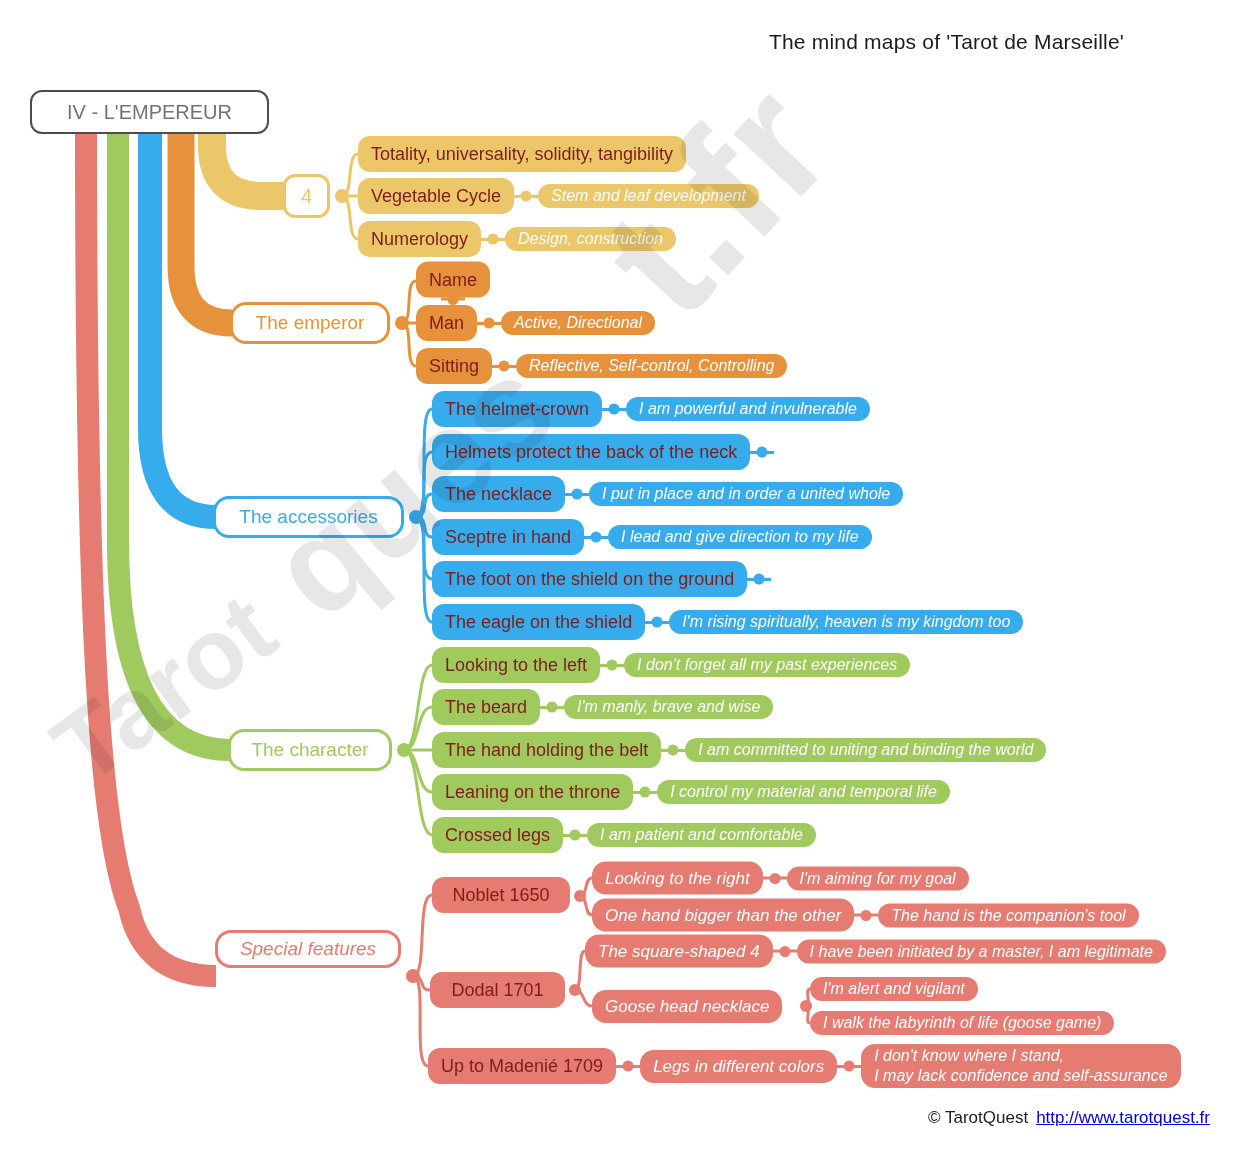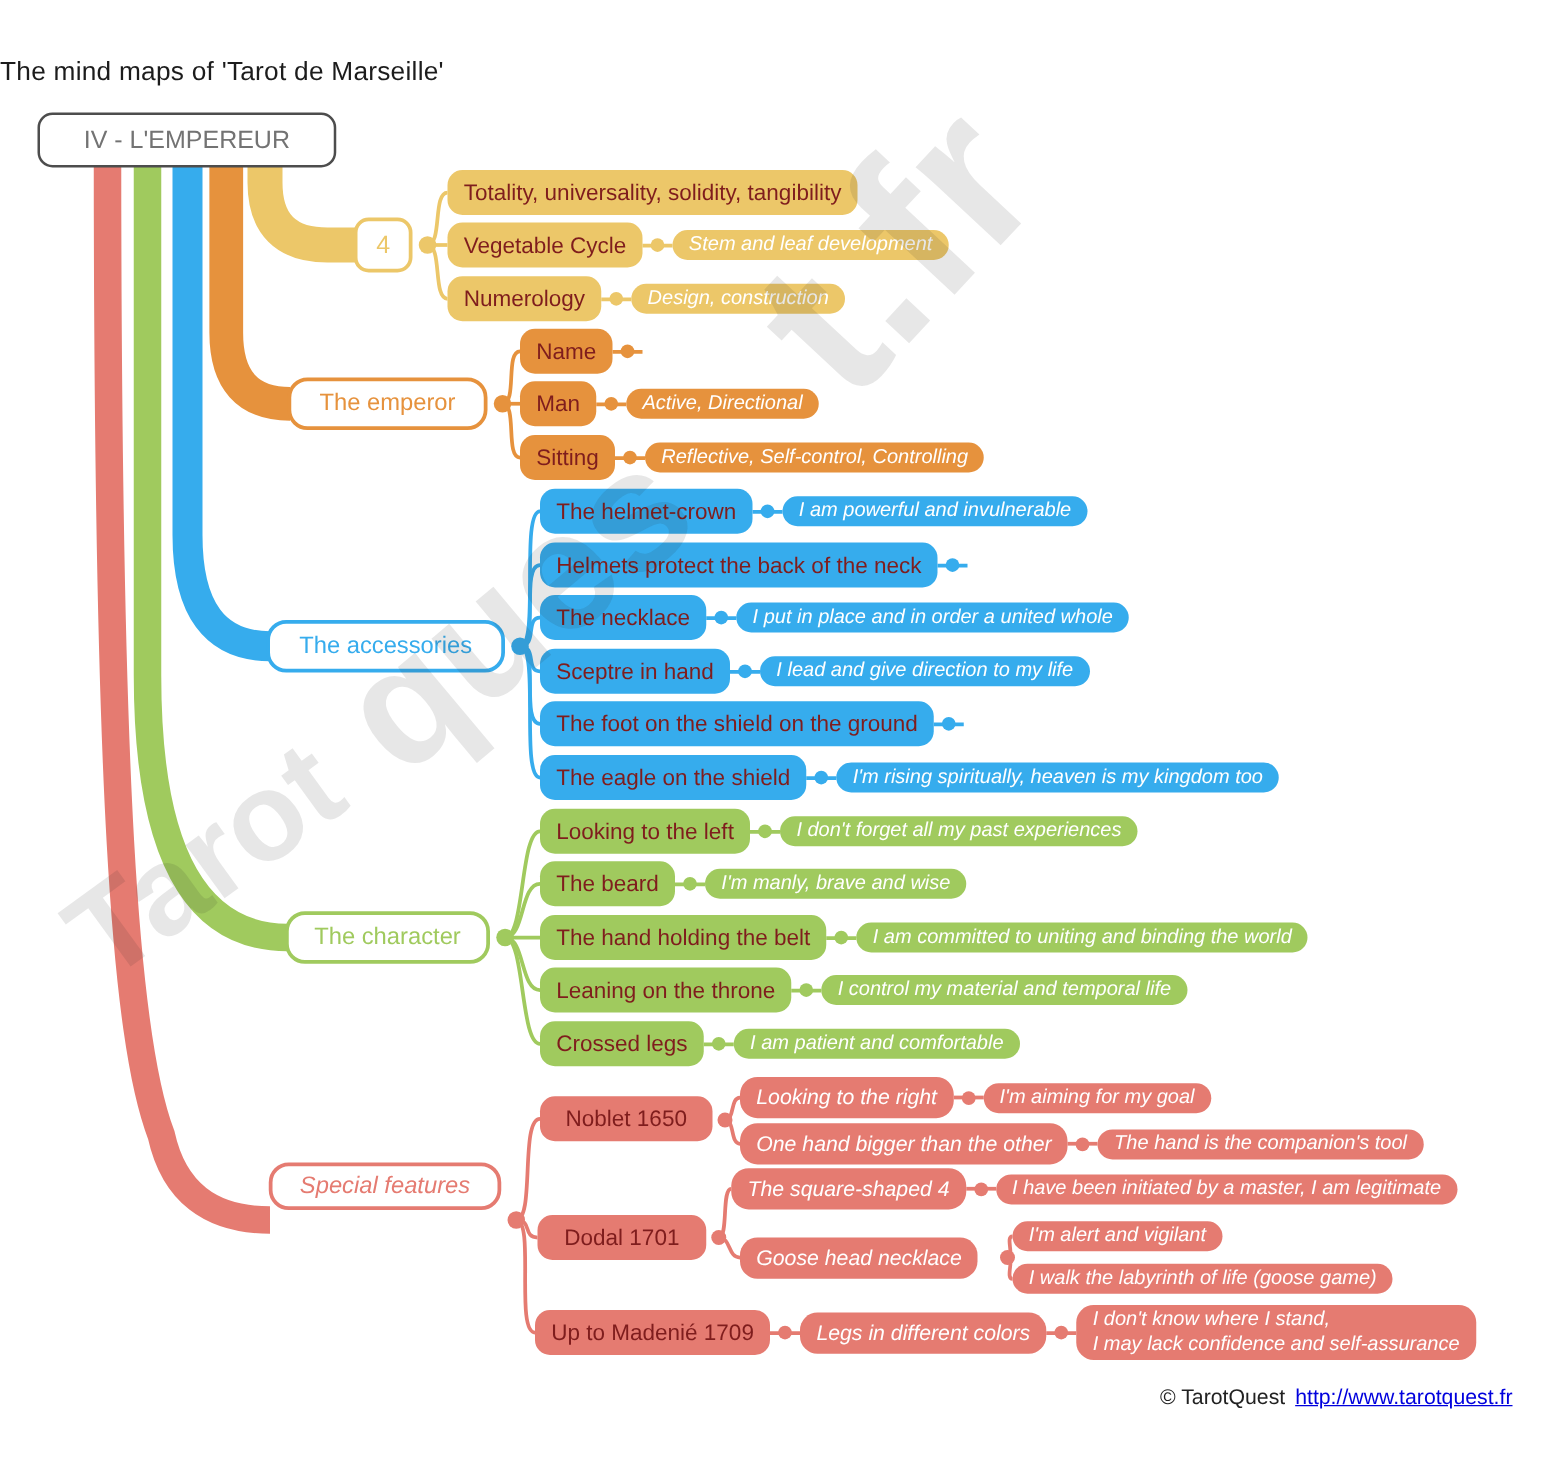--- a/index.html
+++ b/index.html
@@ -1,19 +1,19 @@
 <!DOCTYPE html>
 <html><head>
 <meta charset="utf-8">
 <style>
   html,body{margin:0;padding:0;background:#ffffff;}
   #canvas{position:relative;width:1250px;height:1166px;background:#fff;overflow:hidden;
           font-family:"Liberation Sans","DejaVu Sans",sans-serif;}
-  #title{position:absolute;top:30px;left:0;width:1124px;text-align:left;
-         font-size:21px;color:#1c1c1c;letter-spacing:.2px;z-index:4;margin-top:16px;}
+  #title{position:absolute;top:30px;left:0;width:1124px;text-align:right;
+         font-size:21px;color:#1c1c1c;letter-spacing:.2px;z-index:4;}
   
   #wires{position:absolute;left:0;top:0;z-index:1;}
   
   .abs{position:absolute;z-index:2;}
   .row{position:absolute;z-index:2;display:flex;align-items:center;white-space:nowrap;
        transform:translateY(-50%);}
   
   .n1{background:#fff;border:3px solid var(--c);color:var(--c);border-radius:16px;
       font-size:19px;display:flex;align-items:center;justify-content:center;
       box-sizing:border-box;text-align:center;}
@@ -128,21 +128,21 @@
   </div>
   <div class="row yellow" style="left:358px;top:239px;">
     <span class="n2">Numerology</span>
     <span class="conn">
         <span class="dot"></span>
       </span>
     <span class="ann">Design, construction</span>
   </div>
 
   <div class="abs n1 orange" style="left:230px;top:302px;width:160px;height:42px;">The emperor</div>
-  <div class="row orange" style="left:416px;top:281px;">
+  <div class="row orange" style="left:416px;top:281px;flex-direction:column;">
     <span class="n2">Name</span>
     <span class="conn">
         <span class="dot"></span>
       </span>
   </div>
   <div class="row orange" style="left:416px;top:323px;">
     <span class="n2">Man</span>
     <span class="conn">
         <span class="dot"></span>
       </span>

